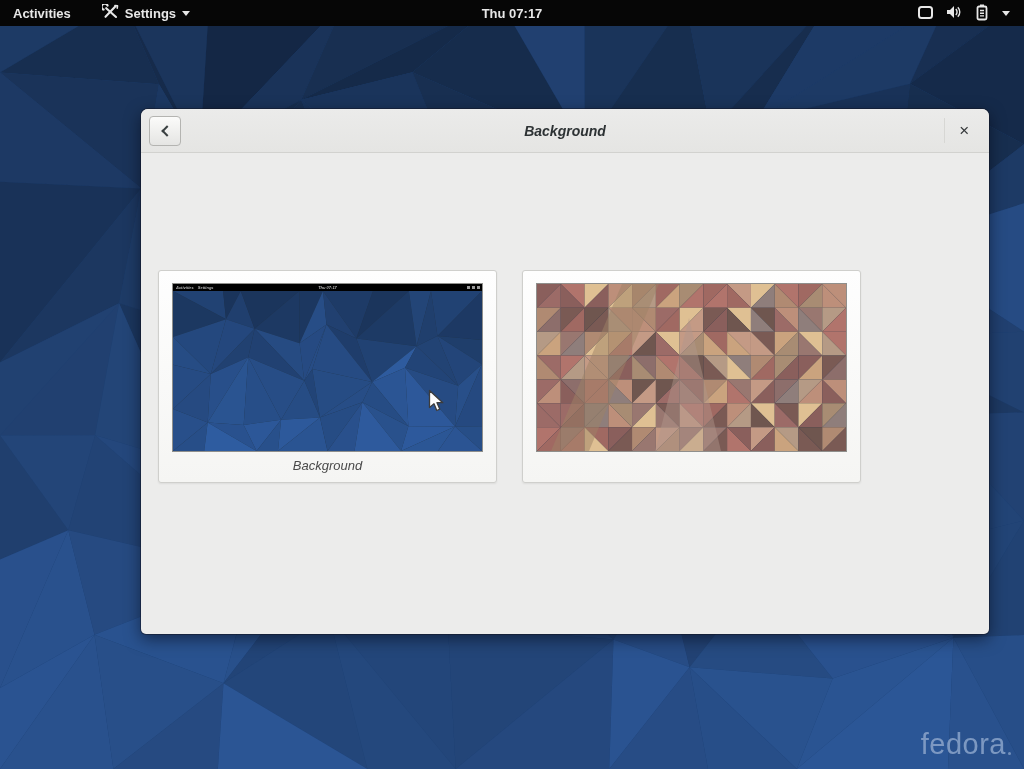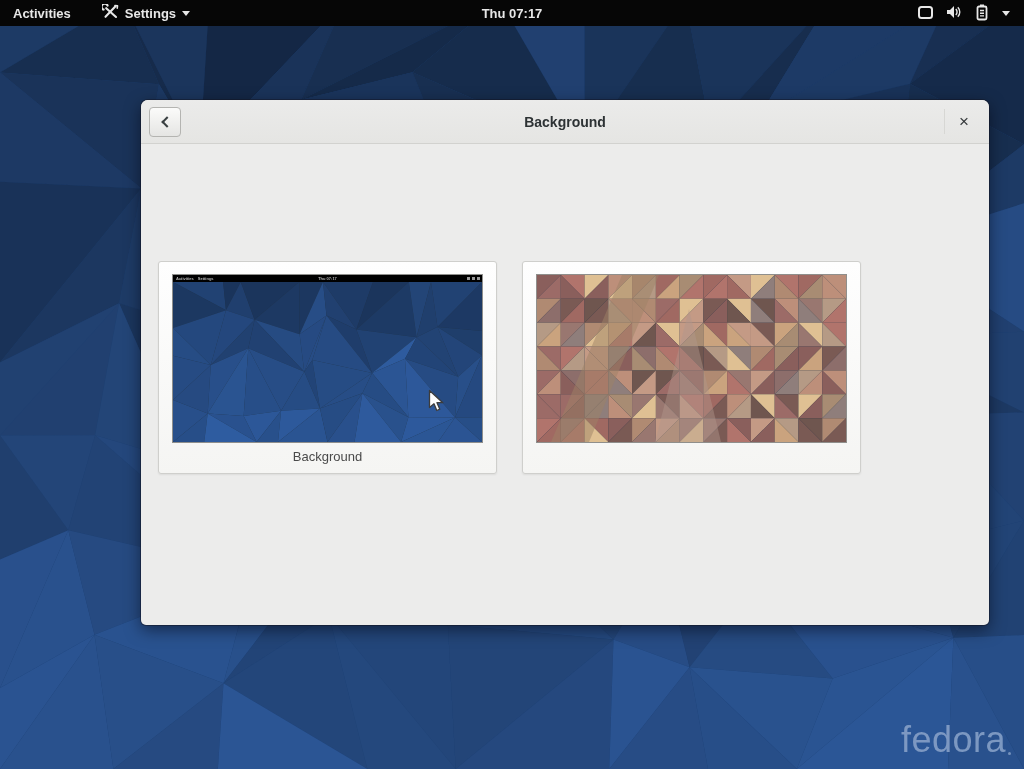--- a/index.html
+++ b/index.html
@@ -3,39 +3,39 @@
 <meta charset="utf-8">
 <style>
   * { margin:0; padding:0; box-sizing:border-box; }
   html,body { width:1024px; height:769px; overflow:hidden; }
   body { position:relative; font-family:"Liberation Sans", sans-serif; background:#1c3f70; }
 
   
   #wallpaper { position:absolute; left:0; top:0; width:1024px; height:769px; z-index:0; }
 
   .fedora-logo { position:absolute; right:18px; bottom:8px; z-index:2;
-    font-size:36px; font-weight:400; color:#86a0c7; letter-spacing:.5px; opacity:.9; }
+    font-size:29px; font-weight:400; color:#86a0c7; letter-spacing:.5px; opacity:.9; }
   .fedora-tm { position:absolute; right:13px; bottom:14px; width:3px; height:3px;
     background:#86a0c7; border-radius:50%; opacity:.8; z-index:2; }
 
   
   .topbar { position:absolute; left:0; top:0; width:1024px; height:26px; background:#060606;
     color:#e7e7e7; z-index:50; display:flex; align-items:center; font-size:13px; font-weight:bold; }
   .tb-activities { padding:0 13px; height:100%; display:flex; align-items:center; cursor:default; }
   .tb-appmenu { display:flex; align-items:center; gap:6px; padding:0 10px; height:100%; margin-left:8px; }
   .caret-down { width:0; height:0; border-left:4px solid transparent; border-right:4px solid transparent;
     border-top:5px solid #e7e7e7; display:inline-block; }
   .tb-clock { position:absolute; left:50%; transform:translateX(-50%); top:0; height:26px;
     display:flex; align-items:center; }
   .tb-status { position:absolute; right:8px; top:0; height:26px; display:flex; align-items:center; gap:11px; padding:0 6px; }
 
   
-  .dialog { position:absolute; left:141px; top:100px; width:848px; height:525px; z-index:10;
+  .dialog { position:absolute; left:141px; top:109px; width:848px; height:525px; z-index:10;
     background:#ececeb; border-radius:7px 7px 5px 5px;
-    box-shadow:0 0 0 1px rgba(20,20,30,.45), 0 5px 16px rgba(0,0,10,.5); }
+    box-shadow:0 0 0 1px rgba(20,20,30,.45), 0 5px 16px rgba(0,0,10,.5);font-style:italic; }
   .dialog-header { position:relative; height:44px; border-radius:7px 7px 0 0;
     background:linear-gradient(#ebebea,#e5e5e3); border-bottom:1px solid #d2d2cf; }
   .back-btn { position:absolute; left:8px; top:7px; width:32px; height:30px;
     border:1px solid #b4b4b1; border-radius:4px; background:linear-gradient(#fbfbfa,#e5e5e3);
     display:flex; align-items:center; justify-content:center; cursor:default; }
   .back-chevron { width:8px; height:8px; border-left:2px solid #393f41; border-bottom:2px solid #393f41;
     transform:rotate(45deg); margin-left:3px; }
   .dialog-title { position:absolute; left:0; right:0; top:0; height:44px; line-height:44px;
     text-align:center; font-size:14px; font-weight:bold; color:#2d3234; }
   .header-sep { position:absolute; right:44px; top:9px; bottom:9px; width:1px; background:#d7d7d4; }

